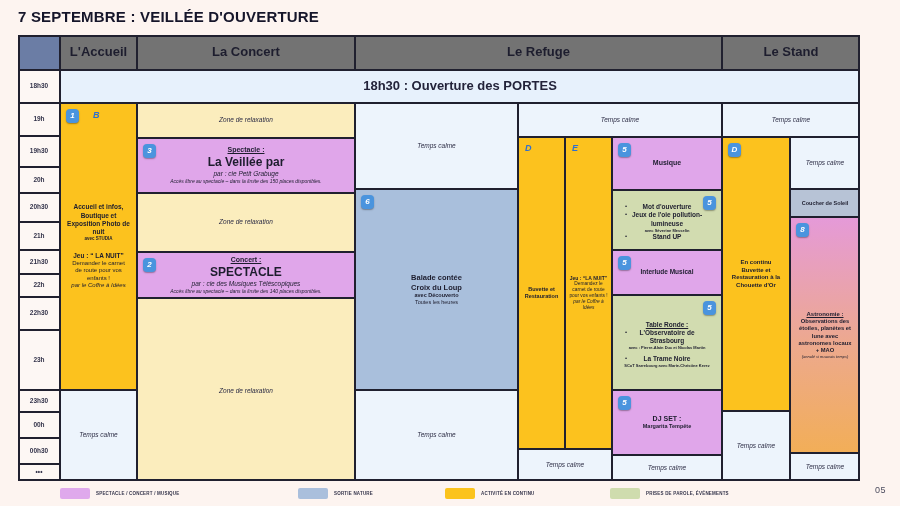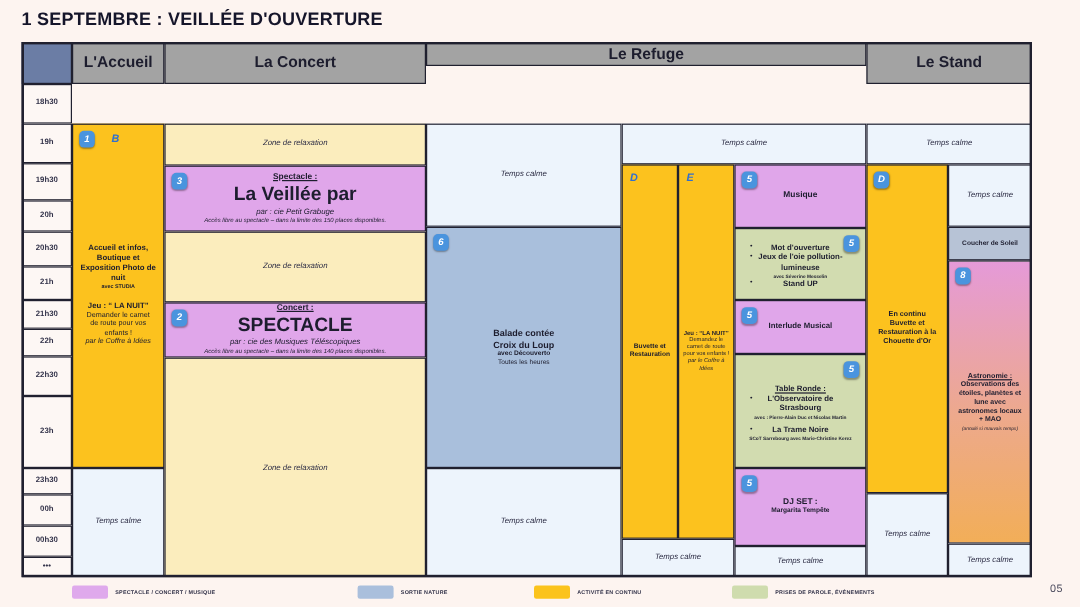--- a/index.html
+++ b/index.html
@@ -19,21 +19,21 @@
   .block{
     position:absolute;box-sizing:border-box;
     border:1.5px solid #20202f;
     display:flex;flex-direction:column;align-items:center;justify-content:center;
     text-align:center;line-height:1.25;
   }
   .grid-frame{
     position:absolute;box-sizing:border-box;border:2.5px solid #20202f;
     pointer-events:none;background:transparent;z-index:50;
   }
-  .hdr{background:#a3a3a3;font-weight:800;font-size:13px;color:#1d1d2e;}
+  .hdr{background:#737373;font-weight:800;font-size:13px;color:#1d1d2e;}
   .hdr-time{background:#6b7da5;}
   .timecell{background:#fdf7f4;font-size:6.5px;font-weight:600;color:#33334a;}
   .opening{background:#e7f1fc;font-weight:800;font-size:13px;color:#23233a;}
   .tc{background:#edf4fc;font-style:italic;font-size:6.5px;color:#2c2c44;}
   .zone{background:#fbedbd;font-style:italic;font-size:6.5px;color:#2c2c44;}
   .yellow{background:#fcc21e;}
   .purple{background:#e0a6ea;}
   .green{background:#d2dcb0;}
   .bluec{background:#a9bfdc;}
   .grayc{background:#b7c3d6;font-size:5.5px;font-weight:600;}
@@ -45,63 +45,64 @@
     display:flex;align-items:center;justify-content:center;
     box-shadow:0 1px 1.5px rgba(0,0,0,.35);z-index:5;
   }
   .tl{left:5px;top:5px;}
   .tr{right:5px;top:5px;}
   .mark{
     position:absolute;left:6px;top:5px;
     color:#2f6fd0;font-weight:800;font-style:italic;font-size:9px;z-index:5;
   }
   .kicker{font-weight:800;text-decoration:underline;font-size:7px;}
-  .ev-title{font-weight:800;font-size:16px;}
+  .ev-title{font-weight:800;font-size:12px;}
   .ev-by{font-style:italic;font-size:6.5px;}
   .ev-note{font-style:italic;font-size:5px;}
   .small-b{font-weight:800;font-size:6.5px;white-space:pre-line;}
   .tiny{font-size:4.5px;font-weight:700;}
   .pre{white-space:pre-line;}
   .bullet-item{position:relative;width:100%;padding:0 8px;box-sizing:border-box;}
   .bullet-dot{position:absolute;left:10px;top:0;font-size:6px;}
   .bi-text{font-weight:800;font-size:6.5px;}
   .bi-sub{font-size:4px;font-weight:700;}
   .legend{position:absolute;top:487px;height:12px;display:flex;align-items:center;}
   .swatch{width:30px;height:11px;border-radius:2px;margin-right:6px;flex:none;}
   .legend-label{font-size:4.5px;font-weight:800;color:#33334a;letter-spacing:.2px;}
   .pagenum{position:absolute;right:14px;top:485px;font-size:9px;color:#4c4c5e;letter-spacing:.5px;}
 </style>
 </head>
 <body>
 
 <div id="app">
 
-  <div class="title">1 SEPTEMBRE : VEILLÉE D'OUVERTURE</div>
+  <div class="title">7 SEPTEMBRE : VEILLÉE D'OUVERTURE</div>
 
   <div class="block hdr hdr-time" style="left:18px;top:35px;width:42px;height:35px;"></div>
   <div class="block hdr" style="left:60px;top:35px;width:77px;height:35px;">L'Accueil</div>
   <div class="block hdr" style="left:137px;top:35px;width:218px;height:35px;">La Concert</div>
-  <div class="block hdr" style="left:355px;top:35px;width:367px;height:20px;">Le Refuge</div>
+  <div class="block hdr" style="left:355px;top:35px;width:367px;height:35px;">Le Refuge</div>
   <div class="block hdr" style="left:722px;top:35px;width:138px;height:35px;">Le Stand</div>
 
   <div class="block timecell" style="left:18px;top:70px;width:42px;height:33px;">18h30</div>
   <div class="block timecell" style="left:18px;top:103px;width:42px;height:33px;">19h</div>
   <div class="block timecell" style="left:18px;top:136px;width:42px;height:31px;">19h30</div>
   <div class="block timecell" style="left:18px;top:167px;width:42px;height:26px;">20h</div>
   <div class="block timecell" style="left:18px;top:193px;width:42px;height:29px;">20h30</div>
   <div class="block timecell" style="left:18px;top:222px;width:42px;height:28px;">21h</div>
   <div class="block timecell" style="left:18px;top:250px;width:42px;height:24px;">21h30</div>
   <div class="block timecell" style="left:18px;top:274px;width:42px;height:23px;">22h</div>
   <div class="block timecell" style="left:18px;top:297px;width:42px;height:33px;">22h30</div>
   <div class="block timecell" style="left:18px;top:330px;width:42px;height:60px;">23h</div>
   <div class="block timecell" style="left:18px;top:390px;width:42px;height:22px;">23h30</div>
   <div class="block timecell" style="left:18px;top:412px;width:42px;height:26px;">00h</div>
   <div class="block timecell" style="left:18px;top:438px;width:42px;height:26px;">00h30</div>
   <div class="block timecell" style="left:18px;top:464px;width:42px;height:17px;">•••</div>
 
+  <div class="block opening" style="left:60px;top:70px;width:800px;height:33px;">18h30 : Ouverture des PORTES</div>
 
   <div class="block yellow" style="left:60px;top:103px;width:77px;height:287px;padding:4px 3px;">
     <span class="badge tl">1</span>
     <span class="mark" style="left:32px;top:6px;">B</span>
     <div class="small-b">Accueil et infos,
 Boutique et
 Exposition Photo de
 nuit</div>
     <div class="tiny">avec STUDIA</div>
     <div style="height:10px;"></div>

